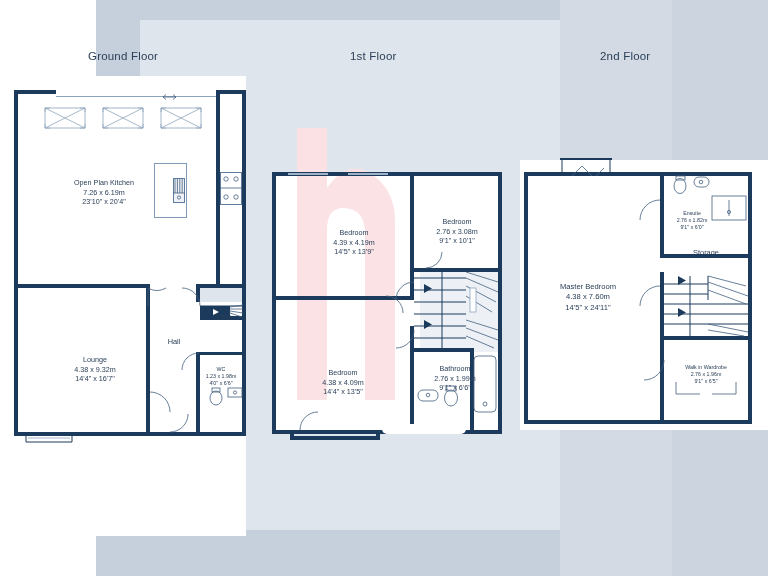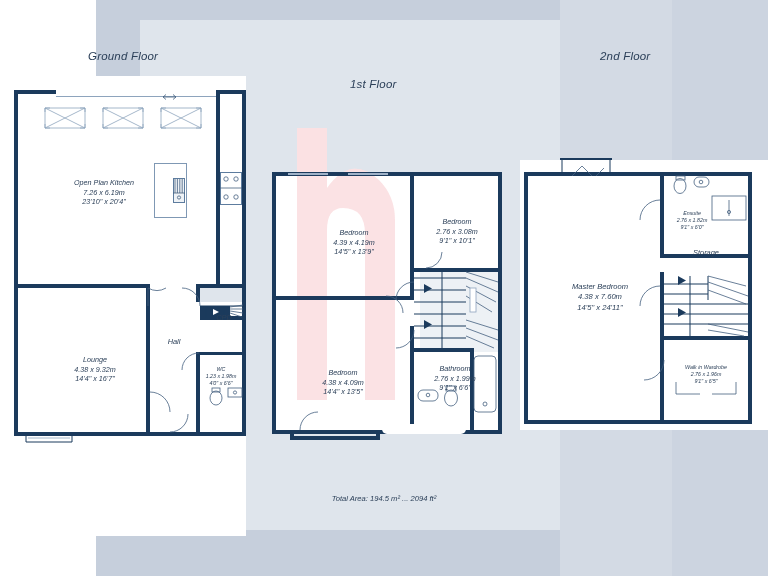--- a/index.html
+++ b/index.html
@@ -2,41 +2,41 @@
 <html><head>
 <meta charset="utf-8">
 <style>
   html,body{margin:0;padding:0;}
   body{
     width:768px;height:576px;
     background:#ffffff;
     font-family:"Liberation Sans", sans-serif;
     overflow:hidden;
   }
-  #stage{position:relative;width:768px;height:576px;background:#ffffff;font-style:italic;}
+  #stage{position:relative;width:768px;height:576px;background:#ffffff;}
 
   
   .bg{position:absolute;}
   .bg-outer{left:96px;top:0;width:576px;height:576px;background:#c6cfdc;}
   .bg-mid{left:140px;top:20px;width:500px;height:510px;background:#dfe5ec;}
   .bg-white-l{left:0px;top:76px;width:246px;height:460px;background:#ffffff;}
   .bg-right-pale{left:560px;top:0;width:112px;height:576px;background:#d3dae4;}
   .bg-far-right{left:672px;top:0;width:96px;height:576px;background:#ccd4e0;}
   .bg-white-r{left:520px;top:160px;width:248px;height:270px;background:#ffffff;}
 
   
   .floor-title{
     position:absolute;
     font-size:11.5px;
     color:#2c4059;
     letter-spacing:.2px;
     white-space:nowrap;
   }
   #t-ground{left:88px;top:50px;}
-  #t-first{left:350px;top:50px;margin-top:28px;}
+  #t-first{left:350px;top:50px;}
   #t-second{left:600px;top:50px;}
 
   
   .wall{position:absolute;background:#1b3a5c;}
   .wallline{position:absolute;background:#8ea4bd;}
   .room-fill{position:absolute;background:#ffffff;}
   .grayfill{position:absolute;background:#dfe5ec;}
 
   .box-out{position:absolute;border:1px solid #7f98b4;box-sizing:border-box;}
   .box-out2{position:absolute;border:1px solid #5d7c9e;box-sizing:border-box;}
@@ -377,21 +377,21 @@
     </svg>
 
     <svg width="768" height="576">
       <g class="stroke-d">
         <path d="M660 200 A20 20 0 0 0 640 220"></path>
         <path d="M660 286 A20 20 0 0 0 640 306"></path>
         <path d="M664 360 A20 20 0 0 1 644 380"></path>
       </g>
     </svg>
 
-    <div class="lbl big" style="left:600px;top:282px;">
+    <div class="lbl big" style="left:588px;top:282px;">
       <span class="nm">Master Bedroom</span>
       <span class="d1">4.38 x 7.60m</span>
       <span class="d2">14'5" x 24'11"</span>
     </div>
 
     <div class="lbl sm" style="left:692px;top:210px;">
       <span class="nm">Ensuite</span>
       <span class="d1">2.76 x 1.82m</span>
       <span class="d2">9'1" x 6'0"</span>
     </div>
@@ -400,15 +400,14 @@
       <span class="nm">Storage</span>
     </div>
 
     <div class="lbl sm" style="left:706px;top:364px;">
       <span class="nm">Walk in Wardrobe</span>
       <span class="d1">2.76 x 1.96m</span>
       <span class="d2">9'1" x 6'5"</span>
     </div>
   </div>
 
-  <div class="footer" id="total-area">Total Area: 194.5 m² ... 2094 ft²</div>
 
 </div>
 
 </body></html>

